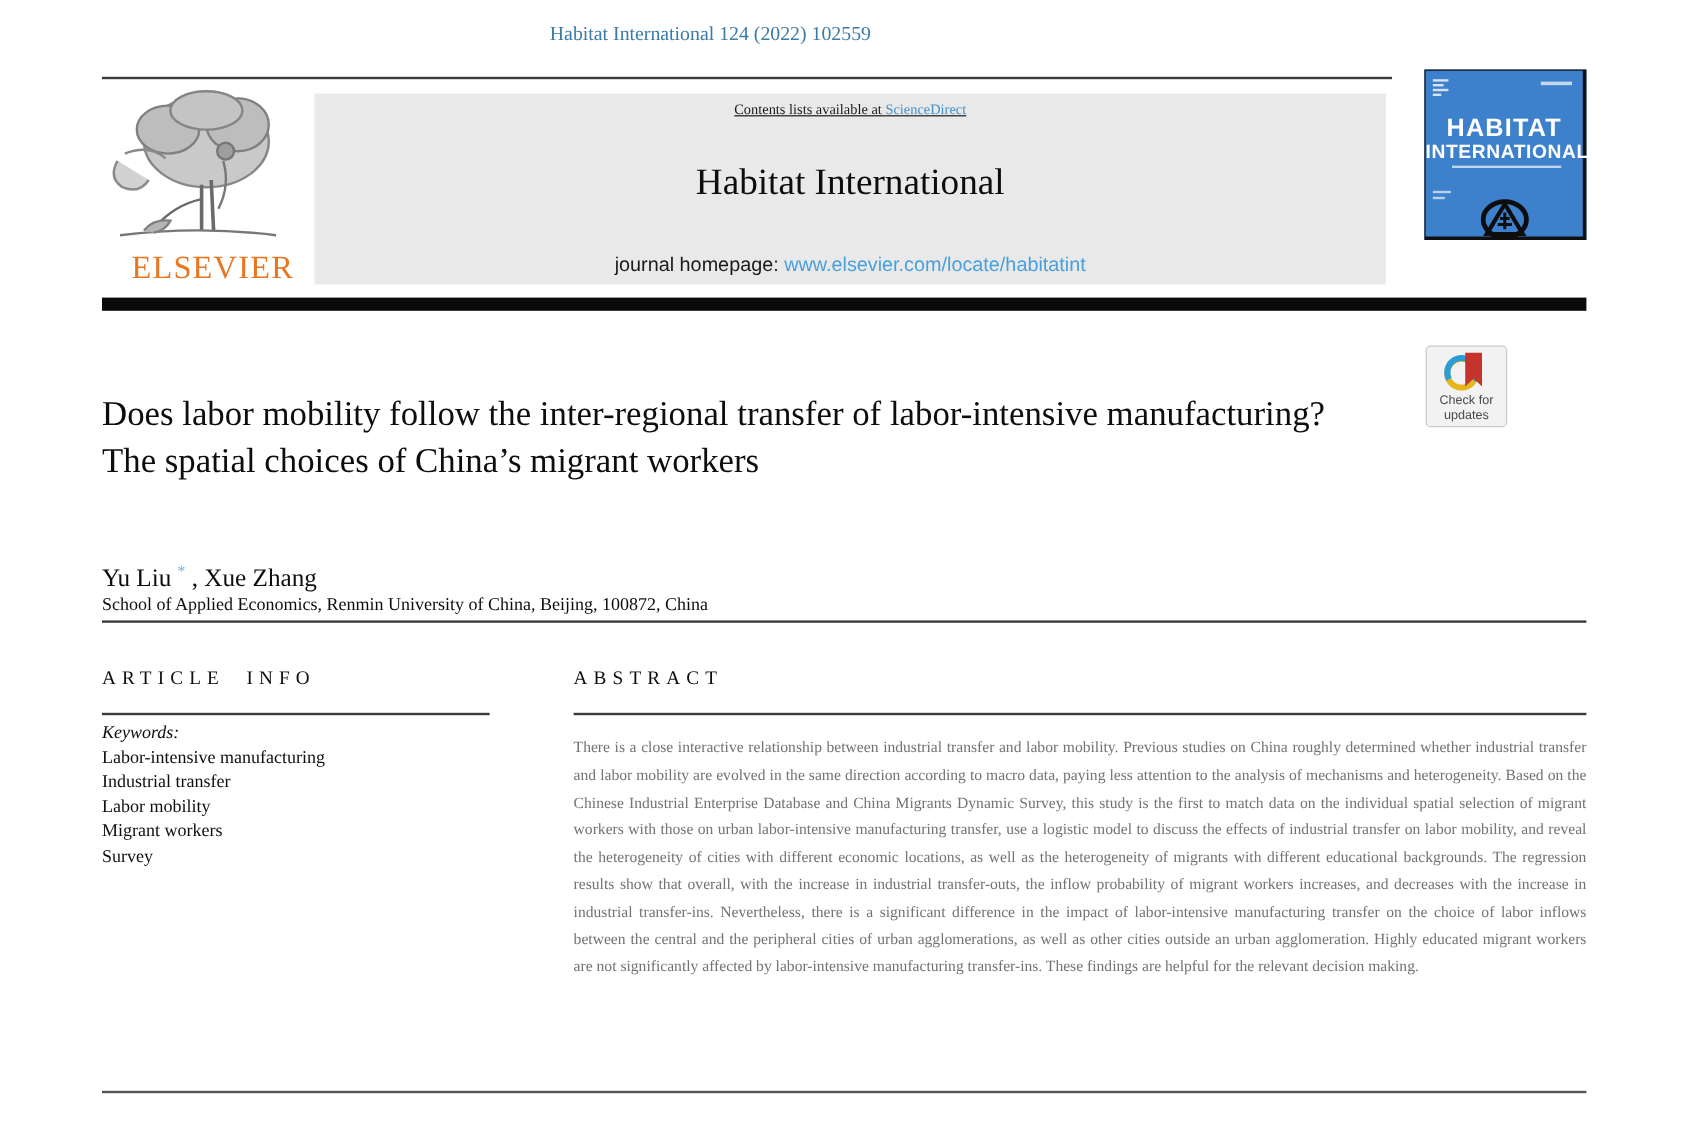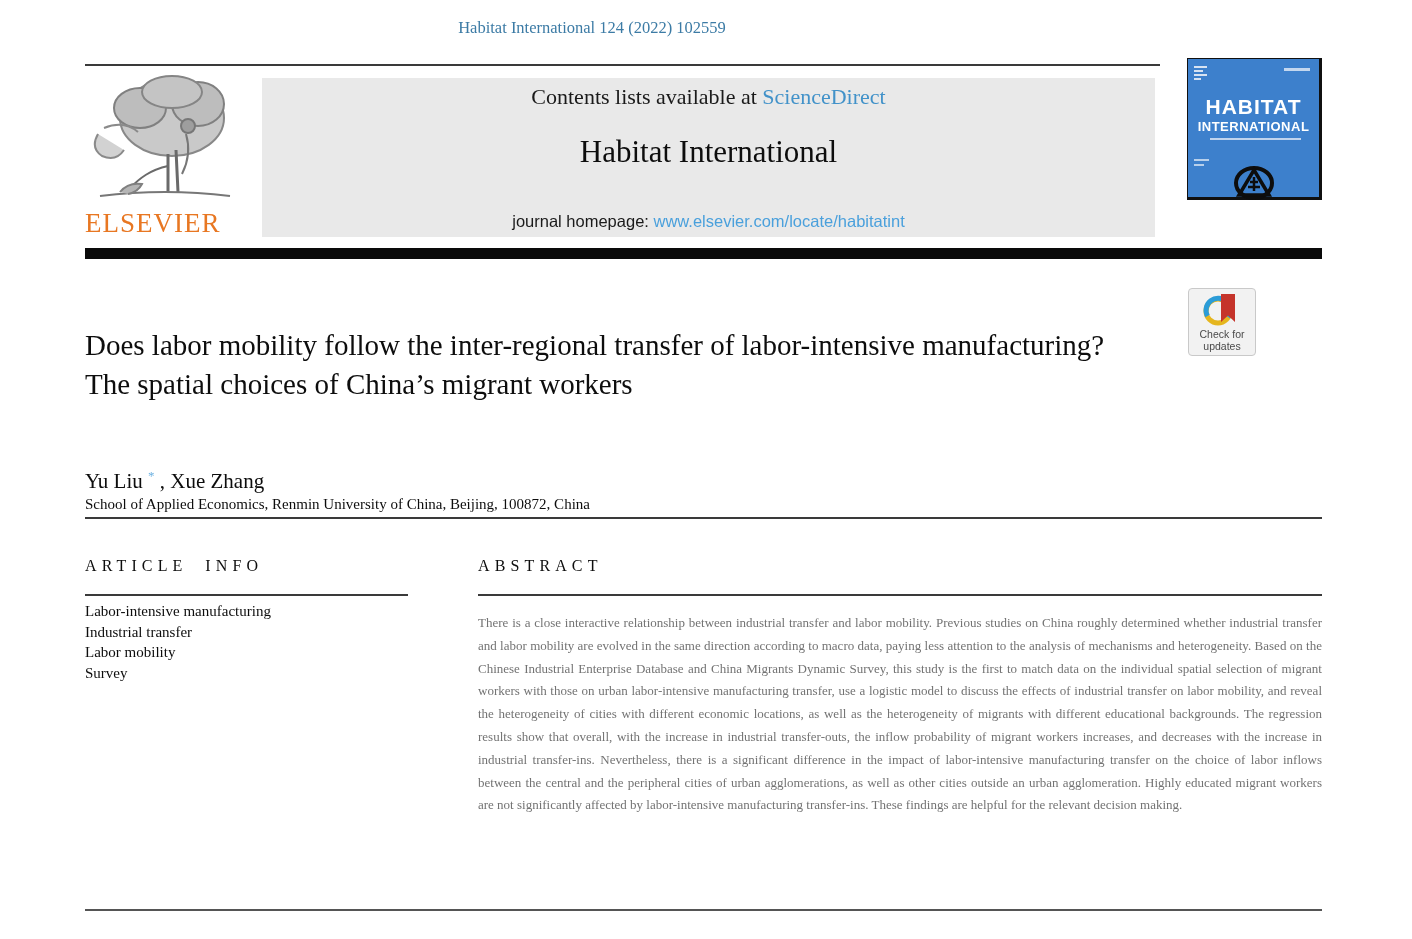--- a/index.html
+++ b/index.html
@@ -19,45 +19,45 @@
   .rule-top { left:85px; top:64px; width:1075px; height:2px; }
   .rule-mid { left:85px; top:517px; width:1237px; height:2px; }
   .rule-ai  { left:85px; top:594px; width:323px; height:2px; }
   .rule-ab  { left:478px; top:594px; width:844px; height:2px; }
   .rule-bot { left:85px; top:909px; width:1237px; height:2px; background:#555; }
   .black-bar { left:85px; top:248px; width:1237px; height:11px; background:#0a0a0a; }
 
   
   .pub { left:85px; top:70px; width:160px; height:170px; }
   .pub svg { display:block; margin:0 auto; }
-  .pub-name { text-align:left; color:#e87722; font-size:27px; letter-spacing:1px; margin-top:2px; }
+  .pub-name { text-align:right; color:#e87722; font-size:27px; letter-spacing:1px; margin-top:2px; }
 
   
   .banner { left:262px; top:78px; width:893px; height:159px; background:#e9e9e9; }
   .banner-line1 { position:absolute; top:6px; left:0; width:100%; text-align:center;
-    font-size:22px; color:#1a1a1a; }
+    font-size:12px; color:#1a1a1a;text-decoration:underline; }
   .link-blue { color:#4292c9; }
   .banner-journal { position:absolute; top:56px; left:0; width:100%; text-align:center;
     font-size:31px; color:#0d0d0d; }
   .banner-homepage { position:absolute; top:134px; left:0; width:100%; text-align:center;
     font-family:"Liberation Sans", sans-serif; font-size:16.5px; color:#1a1a1a; }
   .banner-homepage .link-blue { color:#4aa0dc; }
 
   
   .cover { left:1187px; top:58px; width:135px; height:142px; background:#3d80cc;
     border:1px solid #101010; border-right-width:3px; border-bottom-width:3px; }
   .cover-mark { position:absolute; left:6px; top:7px; width:15px; height:18px; opacity:.9; }
   .cover-mark div { background:#e8eef7; height:2px; margin-bottom:2px; }
   .cover-issn { position:absolute; right:9px; top:9px; width:26px; height:3px; background:#dbe6f5; opacity:.85; }
   .cover-title1 { position:absolute; top:36px; left:0; width:100%; text-align:center;
     font-family:"Liberation Sans", sans-serif; font-weight:bold; color:#ffffff;
     font-size:21px; letter-spacing:1px; }
   .cover-title2 { position:absolute; top:60px; left:0; width:100%; text-align:center;
     font-family:"Liberation Sans", sans-serif; font-weight:bold; color:#ffffff;
-    font-size:13px; letter-spacing:.5px; }
+    font-size:16px; letter-spacing:.5px; }
   .cover-subtitle { position:absolute; top:79px; left:22px; width:91px; height:2px; background:#d7e3f3; opacity:.85; }
   .cover-side { position:absolute; left:6px; top:100px; width:16px; }
   .cover-side div { background:#d7e3f3; height:2px; margin-bottom:3px; opacity:.8; }
   .cover-emblem { position:absolute; top:104px; left:50%; transform:translateX(-50%); }
 
   
   .badge { left:1188px; top:288px; width:68px; height:68px; background:#f2f2f2;
     border:1px solid #c9c9c9; border-radius:4px; text-align:center; cursor:pointer; }
   .badge svg { display:block; margin:3px auto 0; }
   .badge-text { font-family:"Liberation Sans", sans-serif; font-size:10.5px;
@@ -167,21 +167,23 @@
 
 <div class="abs rule rule-mid"></div>
 
 <div class="abs sec-heading h-ai">ARTICLE INFO</div>
 <div class="abs sec-heading h-ab">ABSTRACT</div>
 
 <div class="abs rule rule-ai"></div>
 <div class="abs rule rule-ab"></div>
 
 <div class="abs keywords">
+  <div class="kw-label">Keywords:</div>
   <div>Labor-intensive manufacturing</div>
   <div>Industrial transfer</div>
   <div>Labor mobility</div>
+  <div>Migrant workers</div>
   <div>Survey</div>
 </div>
 
 <div class="abs abstract">There is a close interactive relationship between industrial transfer and labor mobility. Previous studies on China roughly determined whether industrial transfer and labor mobility are evolved in the same direction according to macro data, paying less attention to the analysis of mechanisms and heterogeneity. Based on the Chinese Industrial Enterprise Database and China Migrants Dynamic Survey, this study is the first to match data on the individual spatial selection of migrant workers with those on urban labor-intensive manufacturing transfer, use a logistic model to discuss the effects of industrial transfer on labor mobility, and reveal the heterogeneity of cities with different economic locations, as well as the heterogeneity of migrants with different educational backgrounds. The regression results show that overall, with the increase in industrial transfer-outs, the inflow probability of migrant workers increases, and decreases with the increase in industrial transfer-ins. Nevertheless, there is a significant difference in the impact of labor-intensive manufacturing transfer on the choice of labor inflows between the central and the peripheral cities of urban agglomerations, as well as other cities outside an urban agglomeration. Highly educated migrant workers are not significantly affected by labor-intensive manufacturing transfer-ins. These findings are helpful for the relevant decision making.</div>
 
 <div class="abs rule rule-bot"></div>
 
 </body></html>

